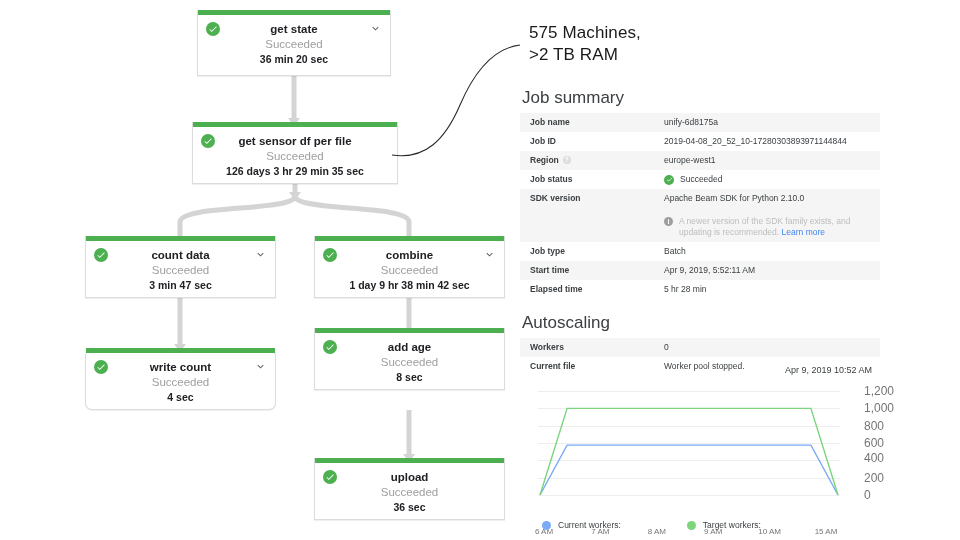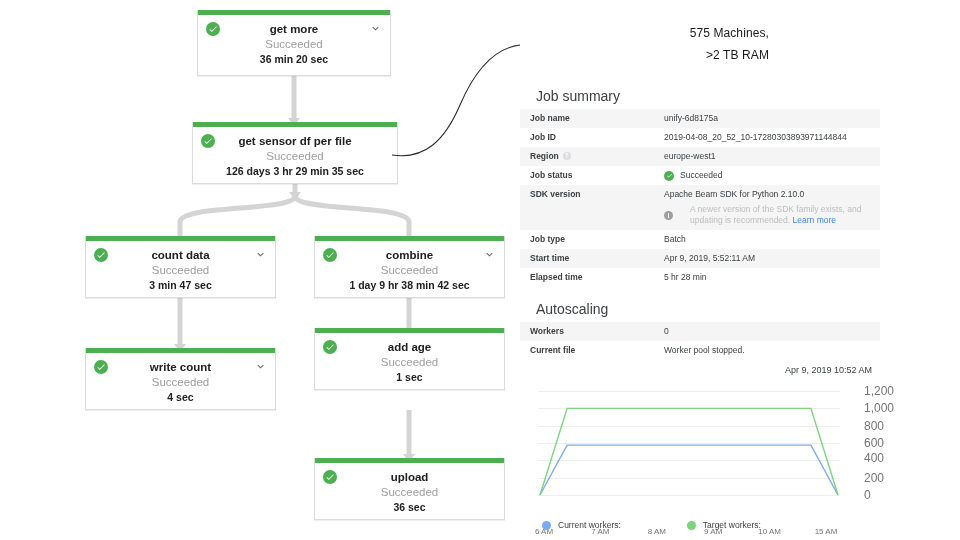--- a/index.html
+++ b/index.html
@@ -86,46 +86,45 @@
   .node-chevron svg { display: block; }
 
   
   #annotation-callout {
     position: absolute;
     left: 529px;
     top: 22px;
     width: 240px;
   }
   .callout-line {
-    font-size: 12px;
+    font-size: 17px;
     line-height: 22px;
     color: #1a1a1a;
     letter-spacing: 0.1px;
-    text-align: right;
   }
   #annotation-curve {
     position: absolute;
     left: 380px;
     top: 20px;
     width: 160px;
     height: 150px;
     pointer-events: none;
   }
 
   
   #details-panel {
     position: absolute;
     left: 520px;
     top: 88px;
     width: 400px;
   }
   .section-title {
-    font-size: 14px;
+    font-size: 17px;
     color: #3c4043;
-    margin: 0 0 5px 16px;
+    margin: 0 0 5px 2px;
     font-weight: normal;
   }
   .kv-table {
     width: 360px;
     border-collapse: collapse;
     table-layout: fixed;
   }
   .kv-table tr.shaded { background: #f5f5f5; }
   .kv-table td {
     padding: 4px 6px 4px 10px;
@@ -162,25 +161,24 @@
     width: 10px; height: 10px;
     border-radius: 50%;
     background: #4caf50;
     display: inline-flex;
     align-items: center;
     justify-content: center;
     flex: none;
   }
   .sdk-note {
     display: flex;
-    gap: 17px;
-    margin-top: 4px;
+    gap: 6px;
+    margin-top: 12px;
     color: #bdbdbd;
     line-height: 11px;
-    align-items: center;
   }
   .info-dot {
     width: 9px; height: 9px;
     border-radius: 50%;
     background: #9e9e9e;
     color: #ffffff;
     font-size: 7px;
     line-height: 9px;
     text-align: center;
     font-weight: bold;
@@ -298,21 +296,21 @@
           <div class="node-check">
             <svg viewBox="0 0 24 24" width="10" height="10">
               <path fill="#ffffff" d="M9 16.2 4.8 12l-1.4 1.4L9 19 21 7l-1.4-1.4z"></path>
             </svg>
           </div>
           <div class="node-chevron">
             <svg viewBox="0 0 24 24" width="11" height="11">
               <path fill="none" stroke="#5f6368" stroke-width="2.2" d="M6 9l6 6 6-6"></path>
             </svg>
           </div>
-          <div class="node-name">get more</div>
+          <div class="node-name">get state</div>
           <div class="node-status">Succeeded</div>
           <div class="node-time">36 min 20 sec</div>
         </div>
       </div>
       <div class="node" style="left: 192px; top: 122px; width: 206px; height: 62px;">
         <div class="node-topbar"></div>
         <div class="node-body">
           <div class="node-check">
             <svg viewBox="0 0 24 24" width="10" height="10">
               <path fill="#ffffff" d="M9 16.2 4.8 12l-1.4 1.4L9 19 21 7l-1.4-1.4z"></path>
@@ -352,21 +350,21 @@
           <div class="node-chevron">
             <svg viewBox="0 0 24 24" width="11" height="11">
               <path fill="none" stroke="#5f6368" stroke-width="2.2" d="M6 9l6 6 6-6"></path>
             </svg>
           </div>
           <div class="node-name">combine</div>
           <div class="node-status">Succeeded</div>
           <div class="node-time">1 day 9 hr 38 min 42 sec</div>
         </div>
       </div>
-      <div class="node" style="left: 85px; top: 348px; width: 191px; height: 62px;">
+      <div class="node" style="left: 85px; top: 348px; width: 191px; height: 62px; border-radius: 7px;">
         <div class="node-topbar"></div>
         <div class="node-body">
           <div class="node-check">
             <svg viewBox="0 0 24 24" width="10" height="10">
               <path fill="#ffffff" d="M9 16.2 4.8 12l-1.4 1.4L9 19 21 7l-1.4-1.4z"></path>
             </svg>
           </div>
           <div class="node-chevron">
             <svg viewBox="0 0 24 24" width="11" height="11">
               <path fill="none" stroke="#5f6368" stroke-width="2.2" d="M6 9l6 6 6-6"></path>
@@ -380,21 +378,21 @@
       <div class="node" style="left: 314px; top: 328px; width: 191px; height: 62px;">
         <div class="node-topbar"></div>
         <div class="node-body">
           <div class="node-check">
             <svg viewBox="0 0 24 24" width="10" height="10">
               <path fill="#ffffff" d="M9 16.2 4.8 12l-1.4 1.4L9 19 21 7l-1.4-1.4z"></path>
             </svg>
           </div>
           <div class="node-name">add age</div>
           <div class="node-status">Succeeded</div>
-          <div class="node-time">1 sec</div>
+          <div class="node-time">8 sec</div>
         </div>
       </div>
       <div class="node" style="left: 314px; top: 458px; width: 191px; height: 62px;">
         <div class="node-topbar"></div>
         <div class="node-body">
           <div class="node-check">
             <svg viewBox="0 0 24 24" width="10" height="10">
               <path fill="#ffffff" d="M9 16.2 4.8 12l-1.4 1.4L9 19 21 7l-1.4-1.4z"></path>
             </svg>
           </div>

